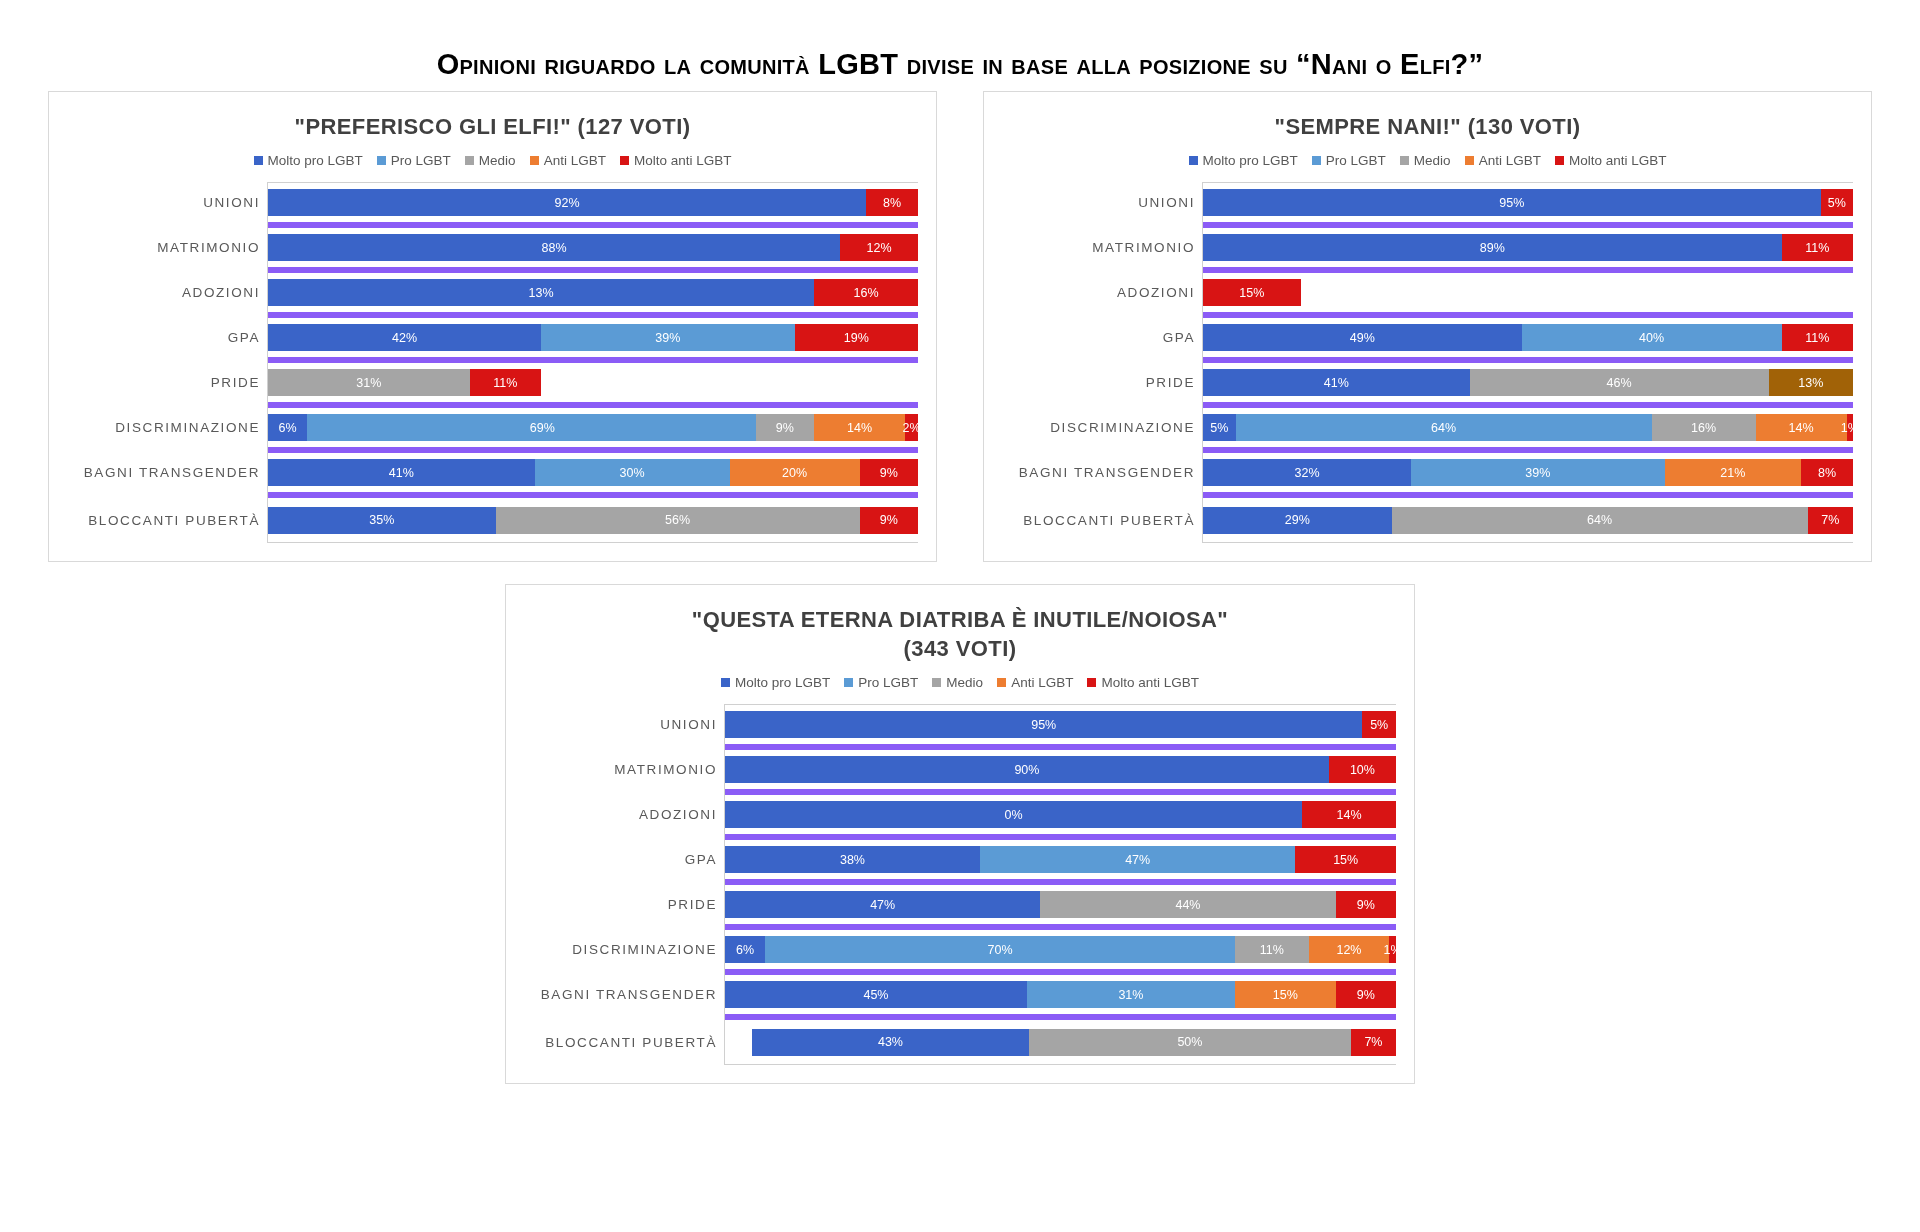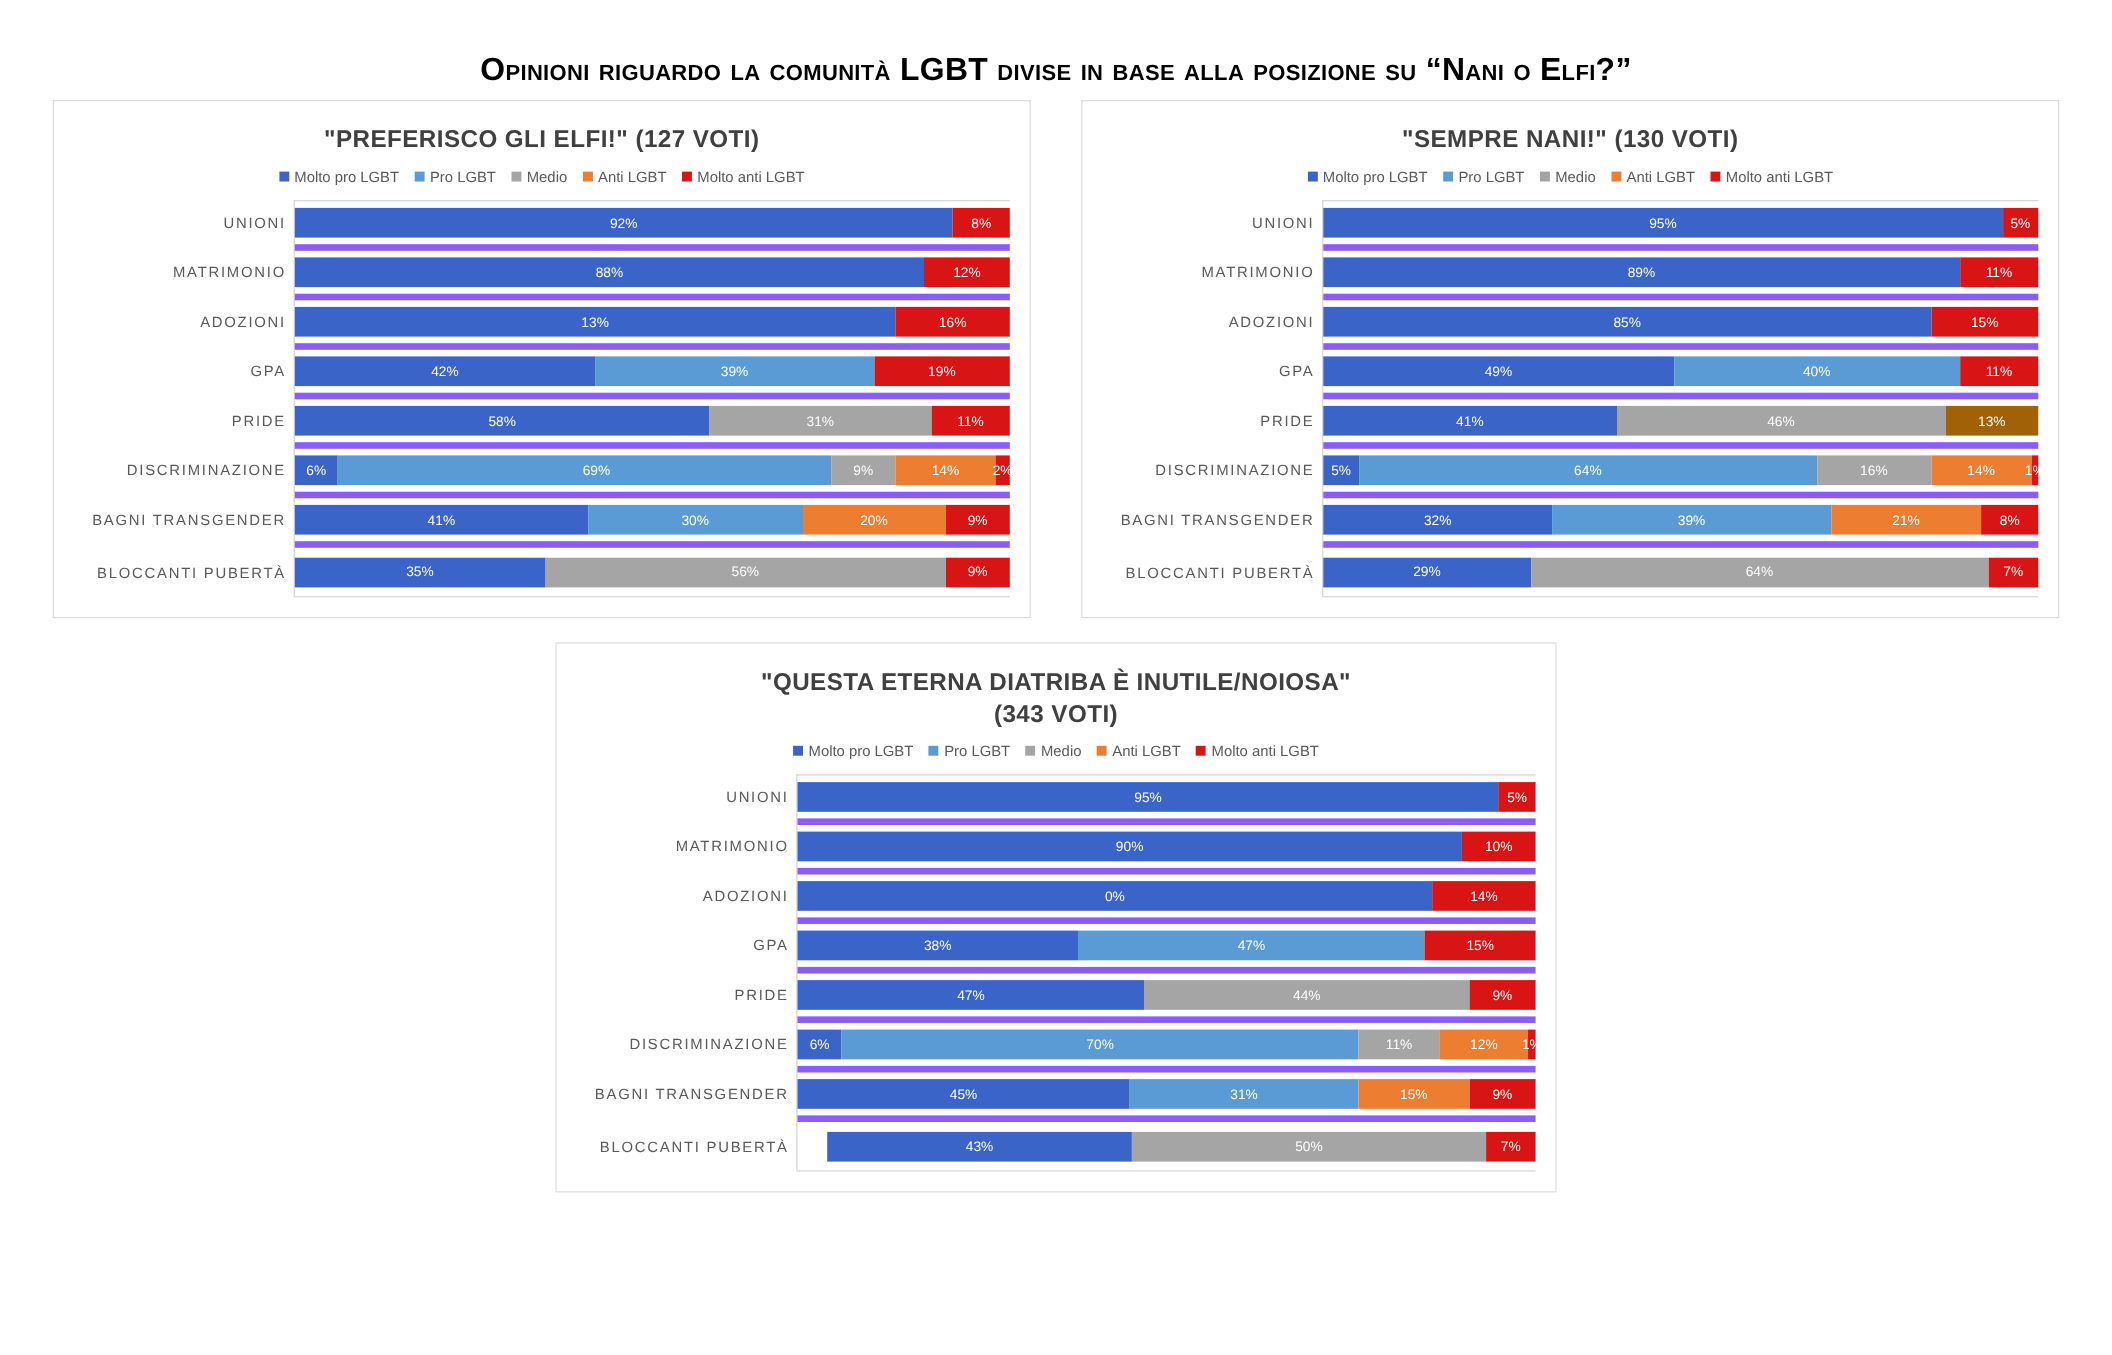--- a/index.html
+++ b/index.html
@@ -151,21 +151,20 @@
           <div class="cat-label">GPA</div>
           <div class="bars">
             <div class="seg" style="background: rgb(58, 100, 200); width: 42%;">42%</div>
             <div class="seg" style="background: rgb(91, 155, 213); width: 39%;">39%</div>
             <div class="seg" style="background: rgb(216, 20, 20); width: 19%;">19%</div>
           </div>
         </div>
         <div class="row">
           <div class="cat-label">PRIDE</div>
           <div class="bars">
-            <div class="seg" style="background: rgb(58, 100, 200); width: 58%;">58%</div>
             <div class="seg" style="background: rgb(165, 165, 165); width: 31%;">31%</div>
             <div class="seg" style="background: rgb(216, 20, 20); width: 11%;">11%</div>
           </div>
         </div>
         <div class="row">
           <div class="cat-label">DISCRIMINAZIONE</div>
           <div class="bars">
             <div class="seg" style="background: rgb(58, 100, 200); width: 6%;">6%</div>
             <div class="seg" style="background: rgb(91, 155, 213); width: 69%; padding-left: 22px;">69%</div>
             <div class="seg" style="background: rgb(165, 165, 165); width: 9%;">9%</div>
@@ -228,21 +227,20 @@
         <div class="row">
           <div class="cat-label">MATRIMONIO</div>
           <div class="bars">
             <div class="seg" style="background: rgb(58, 100, 200); width: 89%;">89%</div>
             <div class="seg" style="background: rgb(216, 20, 20); width: 11%;">11%</div>
           </div>
         </div>
         <div class="row">
           <div class="cat-label">ADOZIONI</div>
           <div class="bars">
-            <div class="seg" style="background: rgb(58, 100, 200); width: 85%;">85%</div>
             <div class="seg" style="background: rgb(216, 20, 20); width: 15%;">15%</div>
           </div>
         </div>
         <div class="row">
           <div class="cat-label">GPA</div>
           <div class="bars">
             <div class="seg" style="background: rgb(58, 100, 200); width: 49%;">49%</div>
             <div class="seg" style="background: rgb(91, 155, 213); width: 40%;">40%</div>
             <div class="seg" style="background: rgb(216, 20, 20); width: 11%;">11%</div>
           </div>

